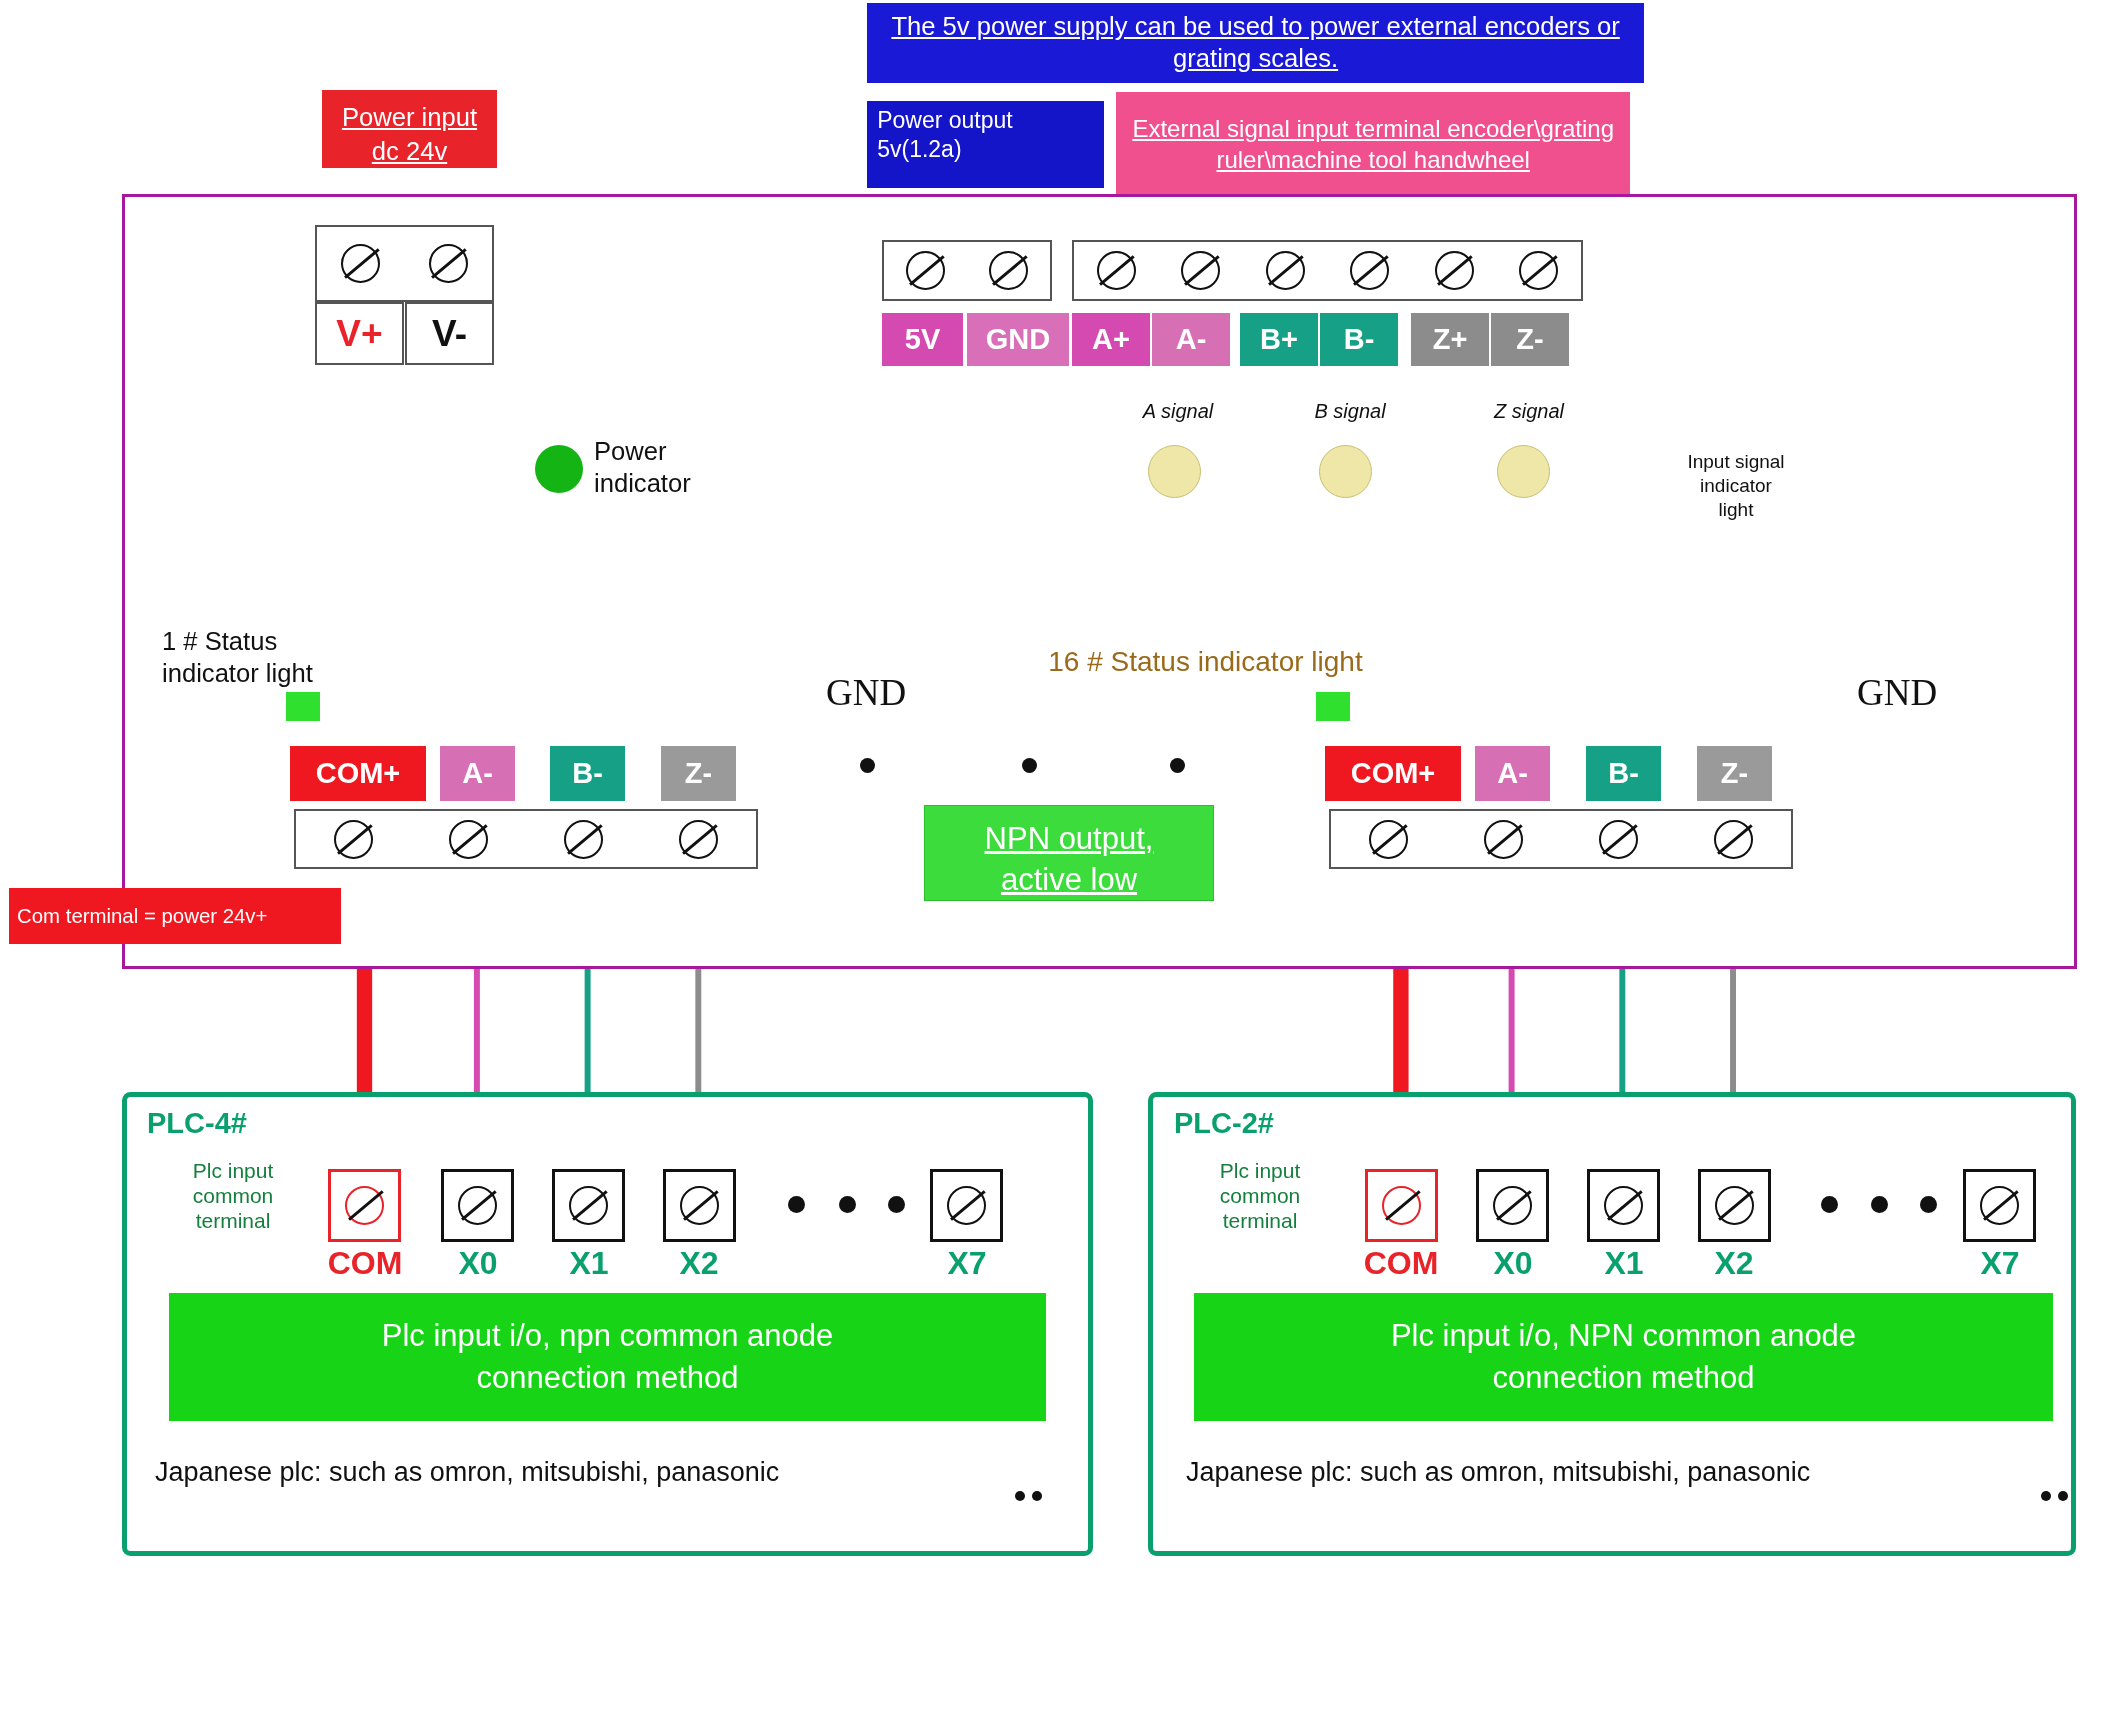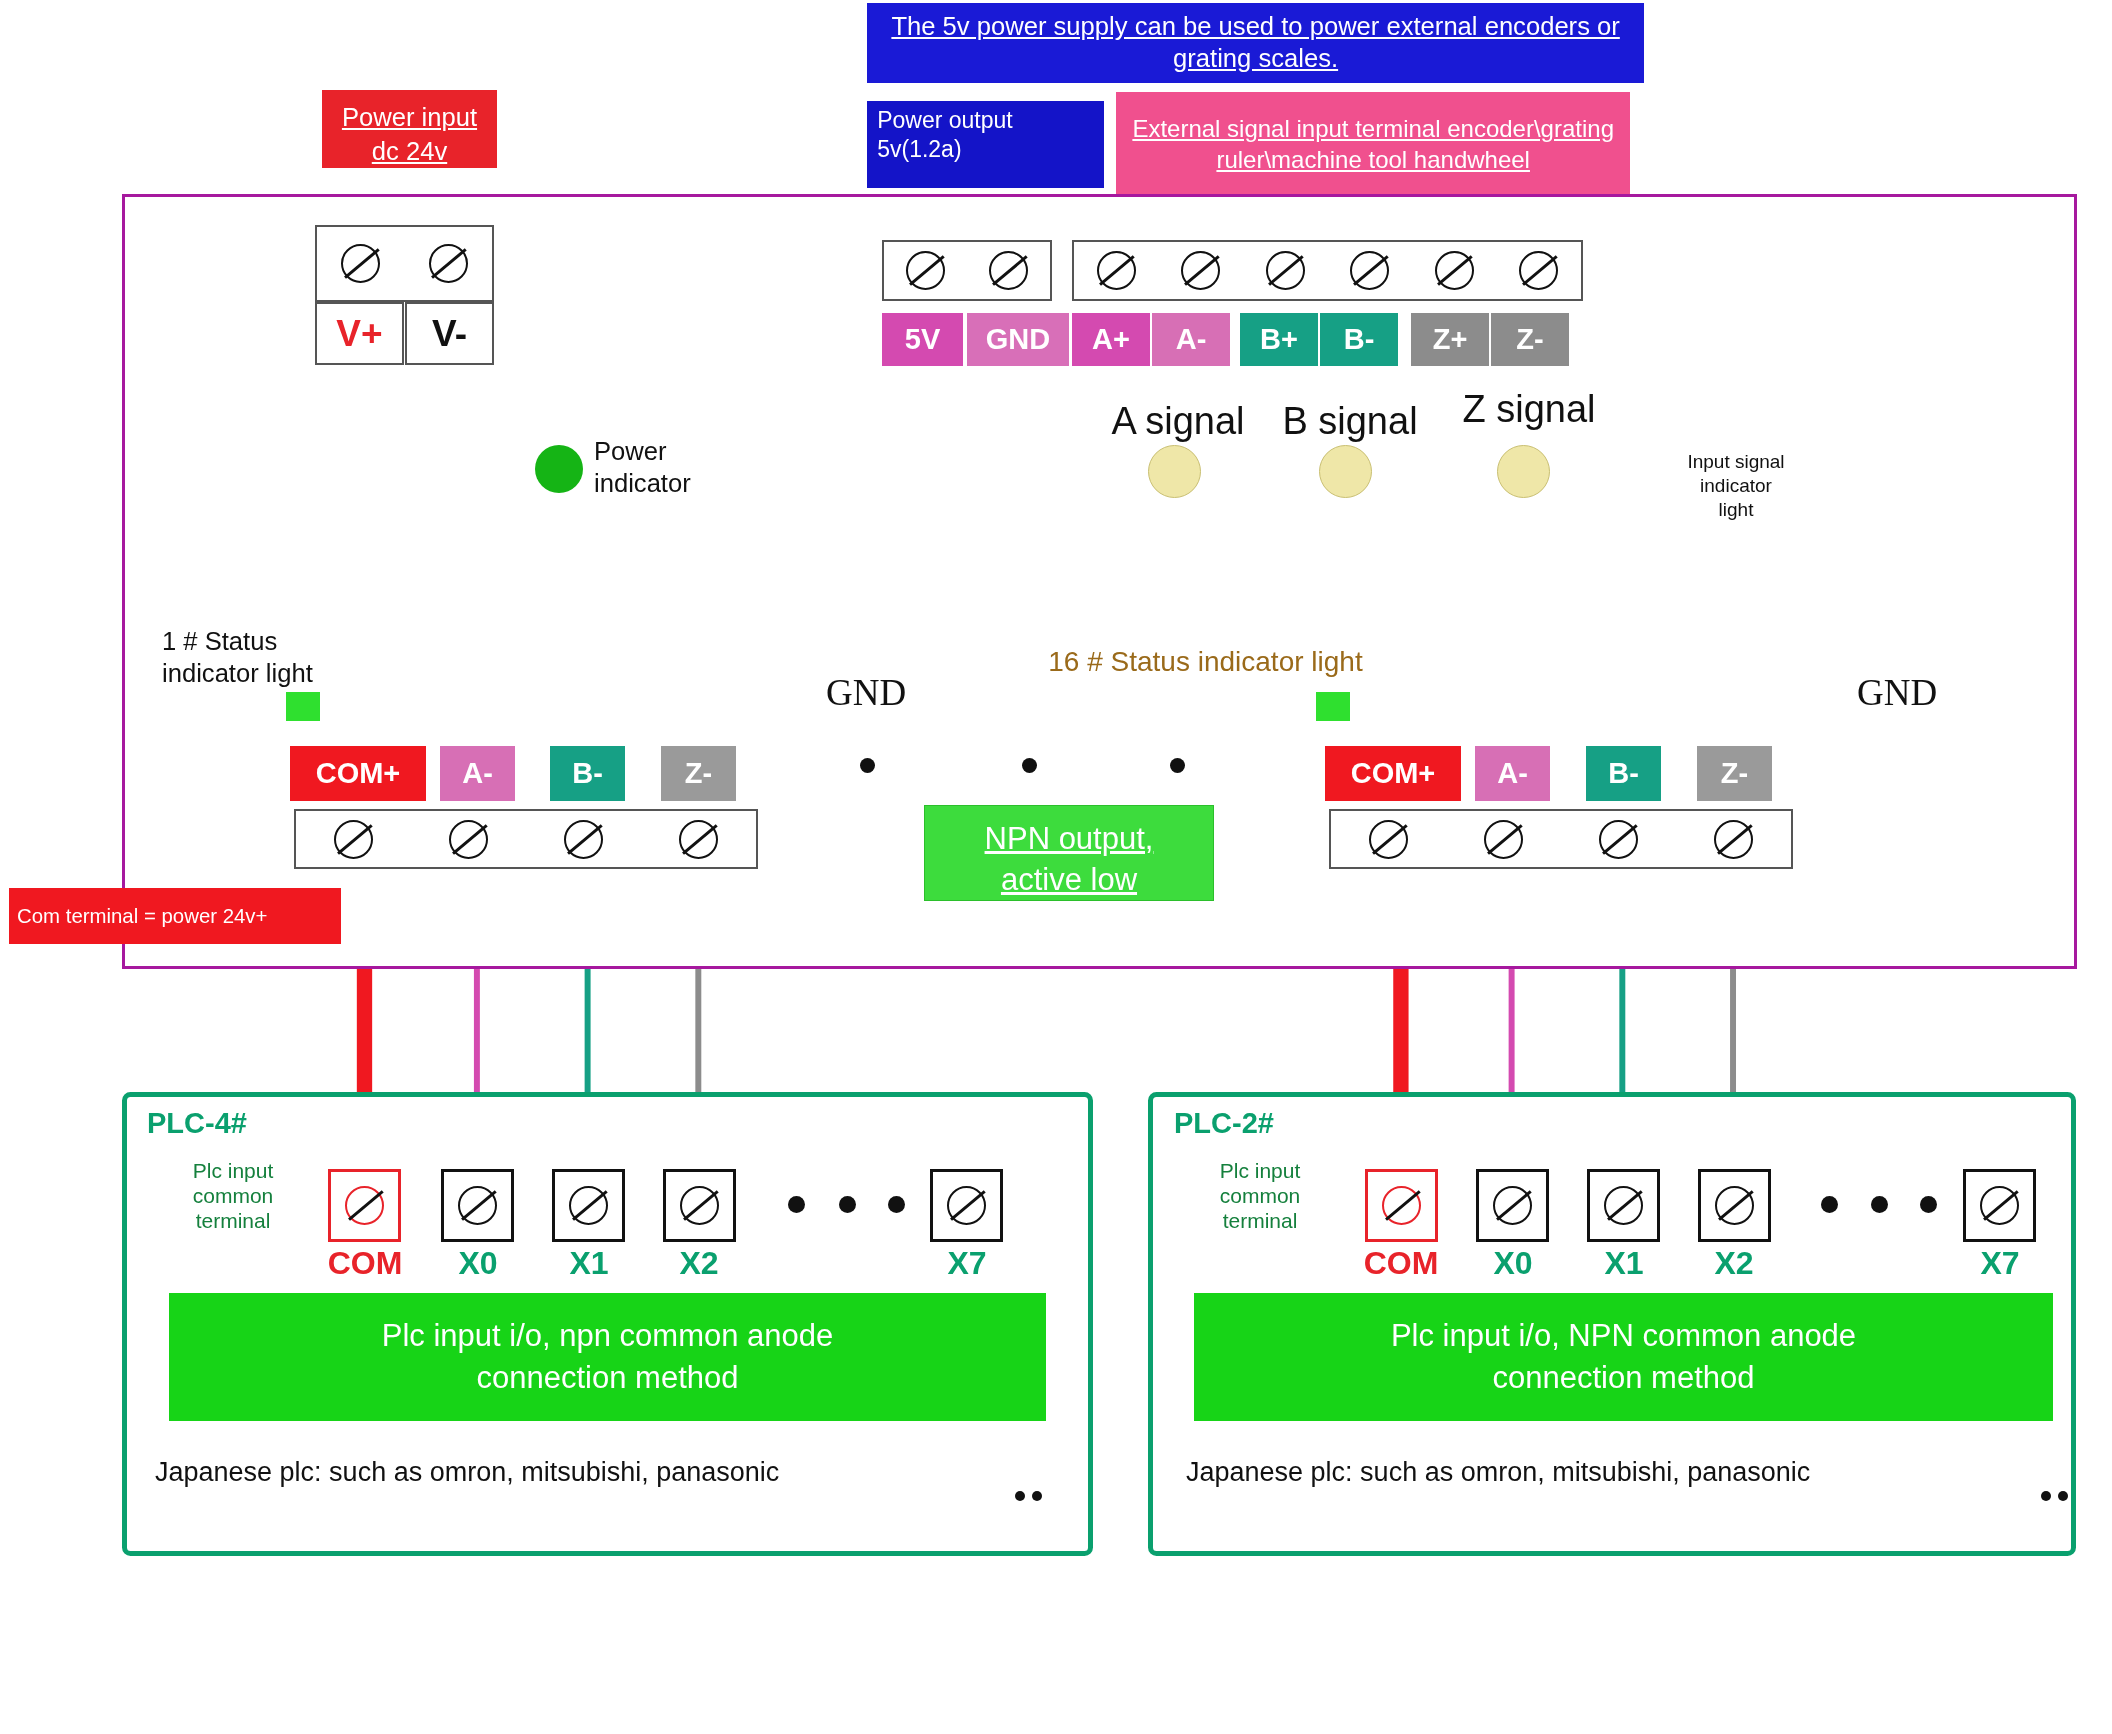--- a/index.html
+++ b/index.html
@@ -18,21 +18,21 @@
 
   
   .tb{border:2.6px solid #555;background:#fff;display:flex;align-items:center;justify-content:space-around;box-sizing:border-box;}
   .screw{width:39px;height:39px;border-radius:50%;border:2.6px solid #111;position:relative;box-sizing:border-box;}
   .screw:after{content:"";position:absolute;left:-3.4px;top:16px;width:44px;height:3.4px;background:#111;transform:rotate(-40deg);}
 
   .lbl{display:flex;align-items:center;justify-content:center;font-weight:bold;color:#fff;box-sizing:border-box;}
 
   .vlbl{border:2.6px solid #555;background:#fff;display:flex;align-items:center;justify-content:center;font-weight:bold;font-size:37px;box-sizing:border-box;}
 
-  .sig-text{font-size:38px;color:#111;}
+  .sig-text{font-size:20px;color:#111;font-style:italic;}
   .small-note{font-size:19px;color:#111;line-height:1.25;text-align:center;}
   .blk{font-size:25.6px;color:#111;line-height:1.25;}
 
   .led-circle{border-radius:50%;}
   .green-box{background:#2fe02f;}
 
   .gnd-txt{font-family:"Liberation Serif",serif;font-size:37px;color:#111;}
 
   .npn-box{background:#3ddc3d;color:#fff;font-size:31px;line-height:1.3;border:1.7px solid #2bbf2b;}
 
@@ -190,21 +190,21 @@
 </div>
 <div class="abs lbl" style="left:1072px;top:313px;width:78px;height:53px;background:#d44ab0;font-size:29px;">A+</div>
 <div class="abs lbl" style="left:1152px;top:313px;width:78px;height:53px;background:#d76fb5;font-size:29px;">A-</div>
 <div class="abs lbl" style="left:1240px;top:313px;width:78px;height:53px;background:#16a085;font-size:29px;">B+</div>
 <div class="abs lbl" style="left:1320px;top:313px;width:78px;height:53px;background:#16a085;font-size:29px;">B-</div>
 <div class="abs lbl" style="left:1411px;top:313px;width:78px;height:53px;background:#8c8c8c;font-size:29px;">Z+</div>
 <div class="abs lbl" style="left:1491px;top:313px;width:78px;height:53px;background:#8c8c8c;font-size:29px;">Z-</div>
 
 <div class="abs sig-text" style="left:1097px;top:400px;width:162px;text-align:center;">A signal</div>
 <div class="abs sig-text" style="left:1269px;top:400px;width:162px;text-align:center;">B signal</div>
-<div class="abs sig-text" style="left:1448px;top:388px;width:162px;text-align:center;">Z signal</div>
+<div class="abs sig-text" style="left:1448px;top:400px;width:162px;text-align:center;">Z signal</div>
 
 <div class="abs led-circle" style="left:1148px;top:445px;width:51px;height:51px;background:#efe7a8;border:1.7px solid #c9bf72;"></div>
 <div class="abs led-circle" style="left:1319px;top:445px;width:51px;height:51px;background:#efe7a8;border:1.7px solid #c9bf72;"></div>
 <div class="abs led-circle" style="left:1497px;top:445px;width:51px;height:51px;background:#efe7a8;border:1.7px solid #c9bf72;"></div>
 
 <div class="abs small-note" style="left:1651px;top:450px;width:170px;">
   <div>Input signal</div>
   <div>indicator</div>
   <div>light</div>
 </div>

